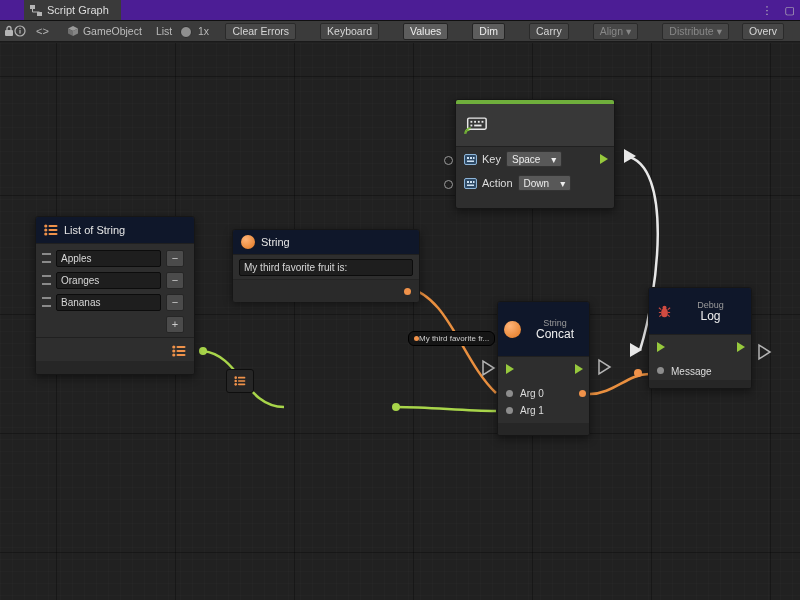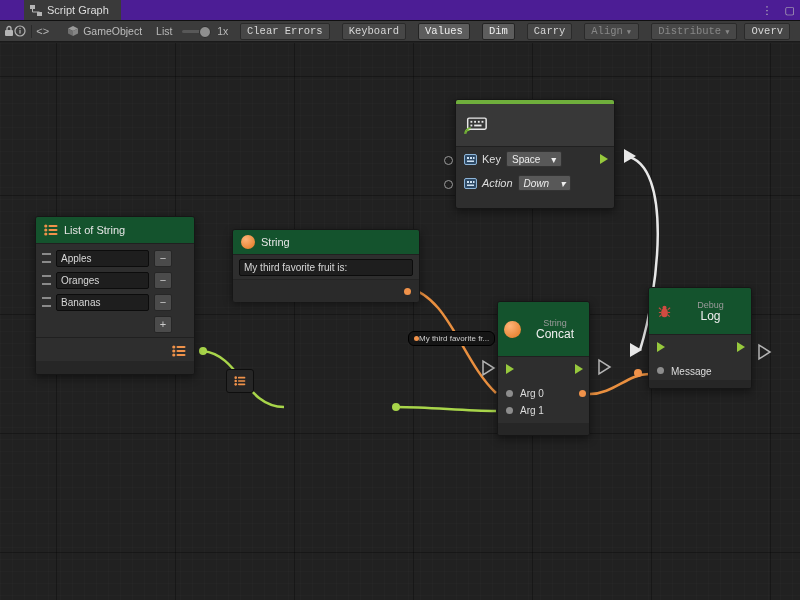--- a/index.html
+++ b/index.html
@@ -13,40 +13,40 @@
   .win-controls span{cursor:default;}
 
   
   .toolbar{position:absolute;left:0;top:21px;width:800px;height:21px;background:#3b3b3b;border-bottom:1px solid #1a1a1a;display:flex;align-items:center;padding:0 4px;box-sizing:border-box;font-size:10.5px;color:#c8c8c8;white-space:nowrap;overflow:hidden;}
   .tb-ic{display:flex;align-items:center;justify-content:center;width:20px;height:18px;}
   .tb-sep{width:1px;height:13px;background:#2a2a2a;margin:0 5px;}
   .tb-label{color:#b8b8b8;margin:0 4px;}
   .go-wrap{display:flex;align-items:center;gap:4px;margin:0 10px 0 18px;}
   .slider{position:relative;width:86px;height:3px;background:#585858;border-radius:2px;margin:0 6px;}
   .slider .handle{position:absolute;right:-4px;top:-4px;width:10px;height:10px;border-radius:50%;background:#8f8f8f;border:1px solid #2c2c2c;}
-  .tb-btn{height:15px;display:flex;align-items:center;gap:3px;padding:0 6px;margin:0 6px;background:#474747;border:1px solid #2a2a2a;border-radius:2px;color:#d6d6d6;font-family:Liberation Mono, monospace;}
+  .tb-btn{height:15px;display:flex;align-items:center;gap:3px;padding:0 6px;margin:0 12px;background:#474747;border:1px solid #2a2a2a;border-radius:2px;color:#d6d6d6;}
   .tb-btn.active{background:#5d5d5d;border-color:#242424;color:#eee;}
   .tb-btn.disabled{color:#878787;}
   .tb-btn.cut{margin-left:1px;}
 
   
   .canvas{position:absolute;left:0;top:43px;width:800px;height:557px;
     background-color:#212121;
     background-image:
       linear-gradient(rgba(0,0,0,.30) 1px,transparent 1px),
       linear-gradient(90deg,rgba(0,0,0,.30) 1px,transparent 1px),
       linear-gradient(rgba(255,255,255,.015) 1px,transparent 1px),
       linear-gradient(90deg,rgba(255,255,255,.015) 1px,transparent 1px);
     background-size:119px 119px,119px 119px,12px 12px,12px 12px;
     background-position:56px 33px,56px 33px,0 0,0 0;}
   .wires{position:absolute;left:0;top:0;width:800px;height:557px;z-index:1;}
 
   
   .node{position:absolute;z-index:3;background:#2e2e2e;border:1px solid #161616;border-radius:3px;box-shadow:0 3px 8px rgba(0,0,0,.45);color:#ddd;font-size:11px;box-sizing:border-box;}
-  .nheader{display:flex;align-items:center;gap:6px;padding:0 8px;background:#14532d;border-bottom:1px solid #202020;border-radius:2px 2px 0 0;}
+  .nheader{display:flex;align-items:center;gap:6px;padding:0 8px;background:#0f172a;border-bottom:1px solid #202020;border-radius:2px 2px 0 0;}
   .ntitle{color:#e6e6e6;font-size:11px;}
   .nsub{color:#9a9a9a;font-size:9px;line-height:10px;}
   .nstack{display:flex;flex-direction:column;justify-content:center;}
   .nstack .big{font-size:12px;line-height:13px;color:#efefef;}
   .row{position:relative;display:flex;align-items:center;gap:5px;padding:0 8px;box-sizing:border-box;}
   .text-field{background:#1e1e1e;border:1px solid #0c0c0c;border-radius:2px;color:#d8d8d8;font-size:10px;padding:1px 4px;line-height:13px;}
   .mini-btn{width:16px;height:15px;display:flex;align-items:center;justify-content:center;background:#4b4b4b;border:1px solid #262626;border-radius:2px;color:#ccc;font-size:11px;line-height:1;}
   .dropdown{display:inline-flex;align-items:center;gap:11px;background:#585858;border:1px solid #333;border-radius:2px;padding:0 5px;height:14px;font-size:10px;color:#eee;}
   .drag-handle{width:9px;height:6px;border-top:2px solid #8a8a8a;border-bottom:2px solid #8a8a8a;}
   .ball{display:inline-block;width:14px;height:14px;border-radius:50%;background:radial-gradient(circle at 35% 30%,#ffb478,#e0761f);}
@@ -188,21 +188,21 @@
       <span>My third favorite fr...</span>
     </div>
 
     <div class="node" style="left:35px;top:173px;width:160px;height:159px;">
       <div class="nheader" style="height:26px;">
         <svg width="14" height="12" viewBox="0 0 14 12" style="color:#f0924a;fill:currentColor">
             <use href="#i-list"></use>
           </svg>
         <span class="ntitle">List of String</span>
       </div>
-      <div style="padding:3px 20px 0 4px;">
+      <div style="padding:3px 8px 0 4px;">
         <div class="row" style="height:22px;padding:0 2px;">
           <span class="drag-handle"></span>
           <span class="text-field" style="flex:1">Apples</span>
           <span class="mini-btn">−</span>
         </div>
         <div class="row" style="height:22px;padding:0 2px;">
           <span class="drag-handle"></span>
           <span class="text-field" style="flex:1">Oranges</span>
           <span class="mini-btn">−</span>
         </div>
@@ -263,21 +263,21 @@
               <rect x="3" y="6.5" width="7" height="1.5"></rect>
             </g>
           </svg>
         <span>Key</span>
         <span class="dropdown">
             <span>Space</span>
             <span>▾</span>
           </span>
         <span class="flow-arrow" style="right:6px;top:7px;"></span>
       </div>
-      <div class="row" style="height:24px;font-style:italic;">
+      <div class="row" style="height:24px;">
         <svg width="13" height="11" viewBox="0 0 13 11">
             <rect x="0.5" y="0.5" width="12" height="10" rx="1.5" fill="#2e4a66" stroke="#8fb6d9"></rect>
             <g fill="#cfe2f2">
               <rect x="3" y="3" width="2" height="2"></rect>
               <rect x="6" y="3" width="2" height="2"></rect>
               <rect x="9" y="3" width="1.5" height="2"></rect>
               <rect x="3" y="6.5" width="7" height="1.5"></rect>
             </g>
           </svg>
         <span>Action</span>

